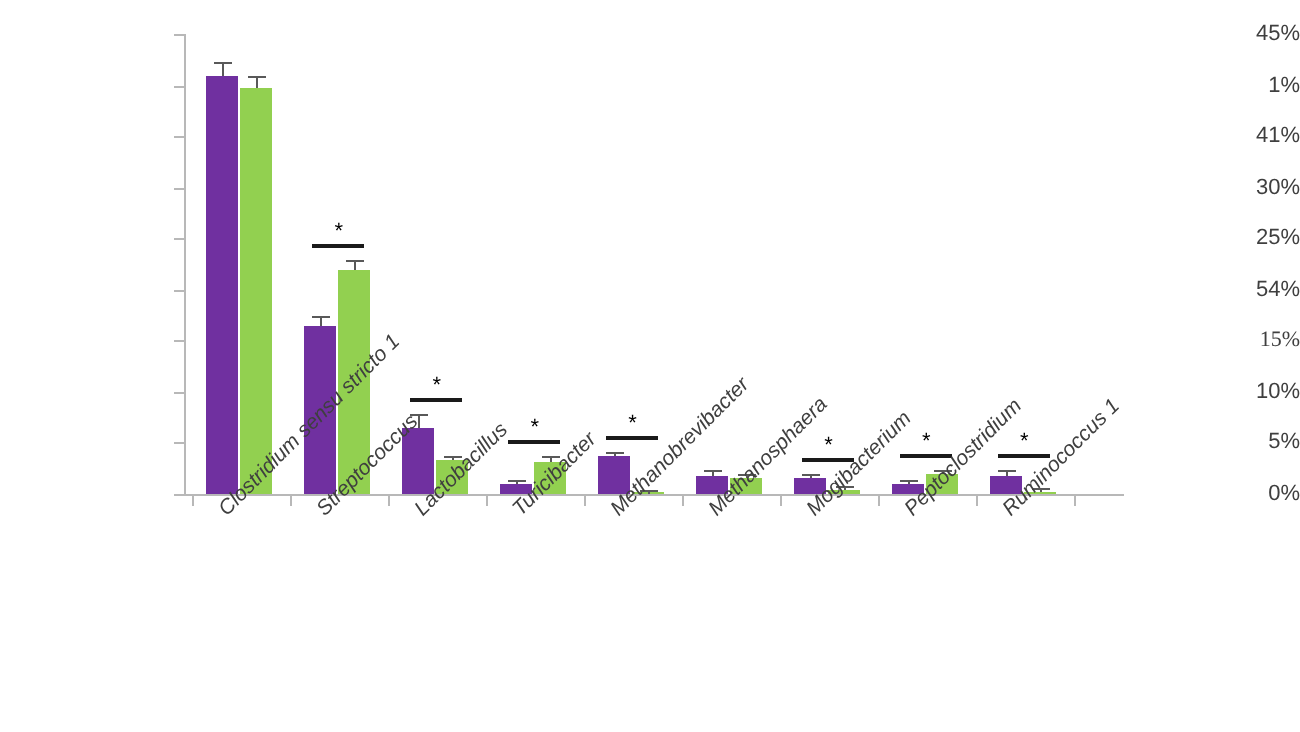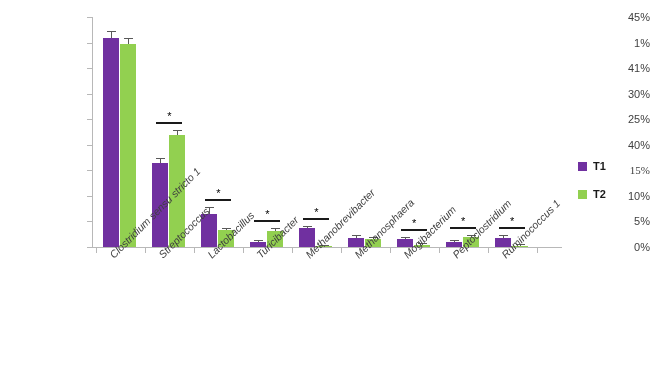--- a/index.html
+++ b/index.html
@@ -62,21 +62,21 @@
       <div class="ytick-label" style="top: 12px;">45%</div>
       <div class="ytick-mark" style="top: 17px;"></div>
       <div class="ytick-label" style="top: 37.5556px;">1%</div>
       <div class="ytick-mark" style="top: 42.5556px;"></div>
       <div class="ytick-label" style="top: 63.1111px;">41%</div>
       <div class="ytick-mark" style="top: 68.1111px;"></div>
       <div class="ytick-label" style="top: 88.6667px;">30%</div>
       <div class="ytick-mark" style="top: 93.6667px;"></div>
       <div class="ytick-label" style="top: 114.222px;">25%</div>
       <div class="ytick-mark" style="top: 119.222px;"></div>
-      <div class="ytick-label" style="top: 139.778px;">40%</div>
+      <div class="ytick-label" style="top: 139.778px;">54%</div>
       <div class="ytick-mark" style="top: 144.778px;"></div>
       <div class="ytick-label" style="top: 165.333px; font-family: Liberation Serif, serif;">15%</div>
       <div class="ytick-mark" style="top: 170.333px;"></div>
       <div class="ytick-label" style="top: 190.889px; text-align: right;">10%</div>
       <div class="ytick-mark" style="top: 195.889px;"></div>
       <div class="ytick-label" style="top: 216.444px;">5%</div>
       <div class="ytick-mark" style="top: 221.444px;"></div>
       <div class="ytick-label" style="top: 242px;">0%</div>
       <div class="ytick-mark" style="top: 247px;"></div>
     </div>
@@ -201,24 +201,14 @@
       <div class="xlabel" style="left: 156.438px;">Streptococcus</div>
       <div class="xlabel" style="left: 205.396px;">Lactobacillus</div>
       <div class="xlabel" style="left: 254.354px;">Turicibacter</div>
       <div class="xlabel" style="left: 303.312px;">Methanobrevibacter</div>
       <div class="xlabel" style="left: 352.271px;">Methanosphaera</div>
       <div class="xlabel" style="left: 401.229px;">Mogibacterium</div>
       <div class="xlabel" style="left: 450.188px;">Peptoclostridium</div>
       <div class="xlabel" style="left: 499.146px;">Ruminococcus 1</div>
     </div>
 
-  <div class="legend" id="legend">
-      <div class="legend-row">
-        <span class="legend-swatch" style="background: rgb(112, 48, 160);"></span>
-        <span class="legend-label">T1</span>
-      </div>
-      <div class="legend-row">
-        <span class="legend-swatch" style="background: rgb(146, 208, 80);"></span>
-        <span class="legend-label">T2</span>
-      </div>
-    </div>
 
 </div>
 
 </body></html>

